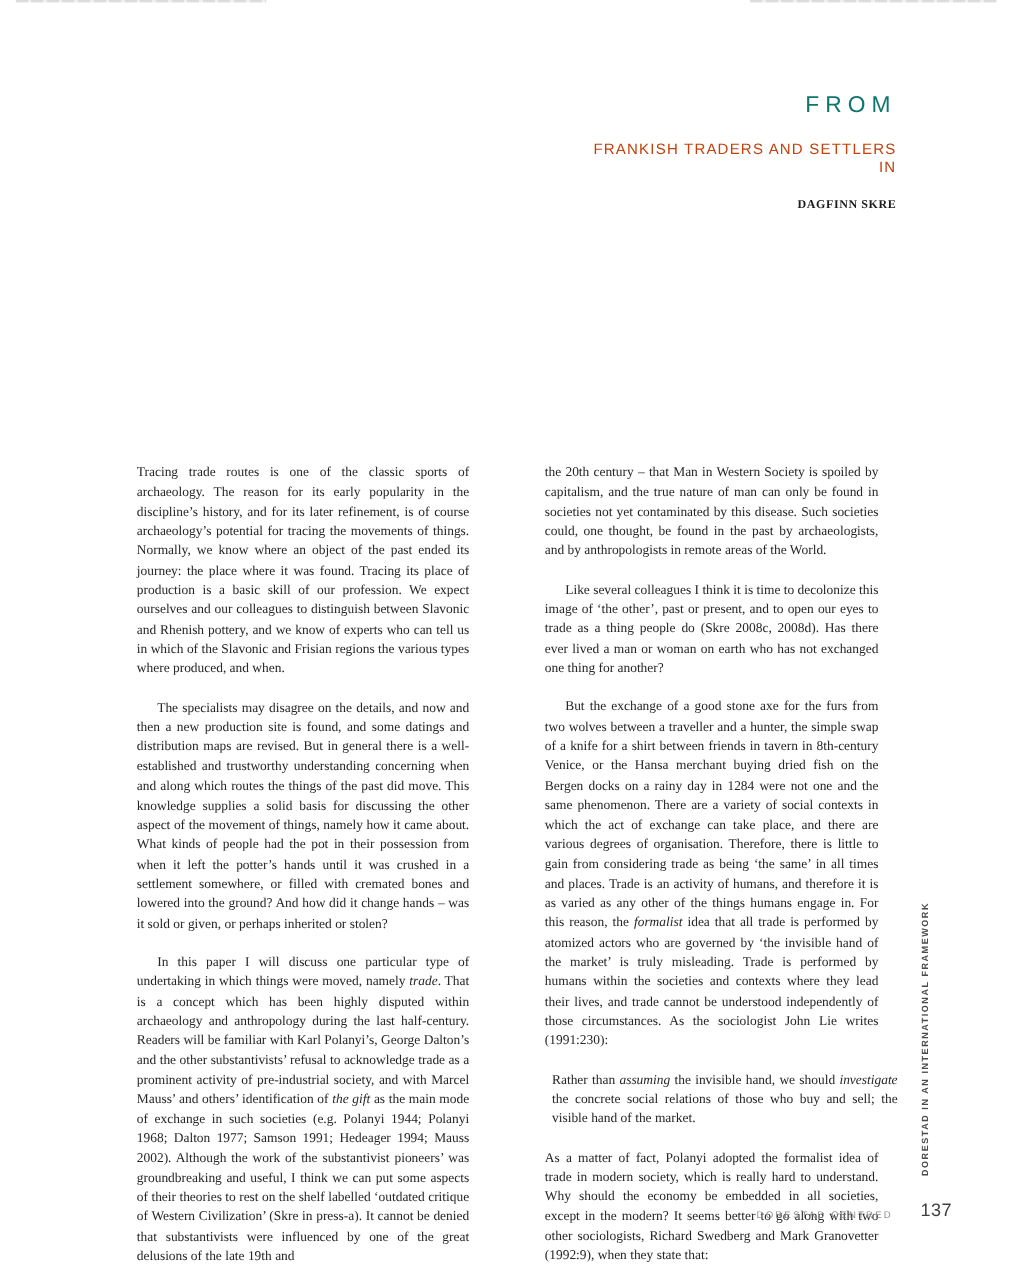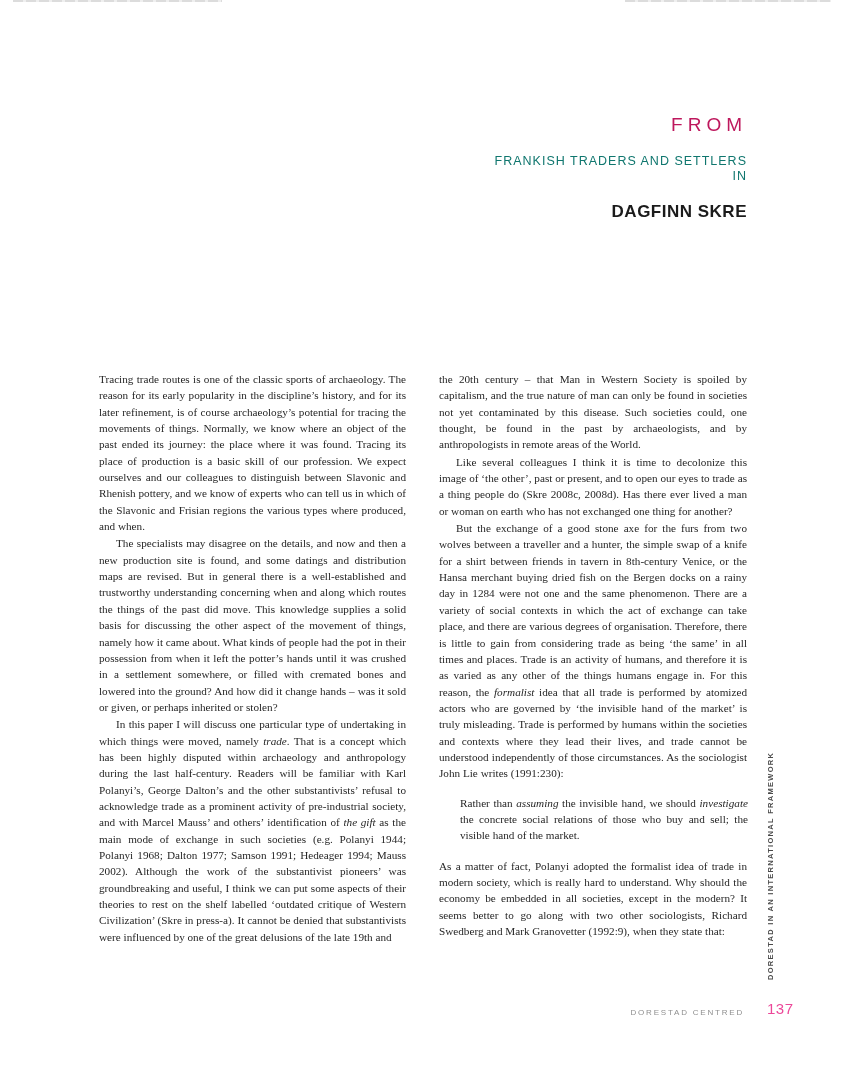--- a/index.html
+++ b/index.html
@@ -17,44 +17,43 @@
   .crop-line.left  { left:13px;  width:209px; }
   .crop-line.right { left:625px; width:206px; }
 
   .title-block {
     position:absolute; top:70px; right:97px;
     text-align:right;
     font-family:"Liberation Sans", sans-serif;
   }
   .title-line {
     font-size:19px; line-height:36.5px;
-    letter-spacing:5px; color:#be185d;
+    letter-spacing:5px; color:#0f766e;
     white-space:nowrap;
-    margin-top:37px;
   }
   .subtitle-block { margin-top:10px; }
   .subtitle-line {
     font-size:12.5px; line-height:15.5px;
-    letter-spacing:1px; color:#0f766e;
+    letter-spacing:1px; color:#c2410c;
     white-space:nowrap;
     text-align:right;
   }
   .author-line {
     margin-top:17px;
-    font-family:Liberation Sans, sans-serif;
-    font-weight:bold; font-size:17px;
+    font-family:Liberation Serif, serif;
+    font-weight:bold; font-size:10px;
     letter-spacing:0.5px; color:#1b1b1b;
   }
 
   .col { position:absolute; top:370px; }
   .col-left  { left:98px;  width:309px; }
   .col-right { left:438px; width:310px; }
 
   .para {
-    margin:1px;
+    margin:16px;
     font-size:11.2px; line-height:16.35px;
     text-align:justify; text-justify:inter-word;
     color:#262626;
   }
   .para.indent { text-indent:17px; }
   .para.quote  { margin:13px 0 14px; padding-left:22px; }
   .para em { font-style:italic; }
 
   .sidebar-vertical {
     position:absolute; left:766px; top:980px;
@@ -68,21 +67,21 @@
 
   .footer-label {
     position:absolute; top:1008px; right:100px;
     font-family:"Liberation Sans", sans-serif;
     font-size:8px; letter-spacing:1.8px; color:#8f8f8f;
     white-space:nowrap;
   }
   .page-number {
     position:absolute; top:1000px; left:767px;
     font-family:"Liberation Sans", sans-serif;
-    font-size:15px; letter-spacing:0.5px; color:#ec4899;
+    font-size:15px; letter-spacing:0.5px; color:#404040;
   }
 </style>
 </head>
 <body>
 
 <div class="crop-line left"></div>
 <div class="crop-line right"></div>
 
 <div class="title-block">
   <div class="title-line">FROM</div>

